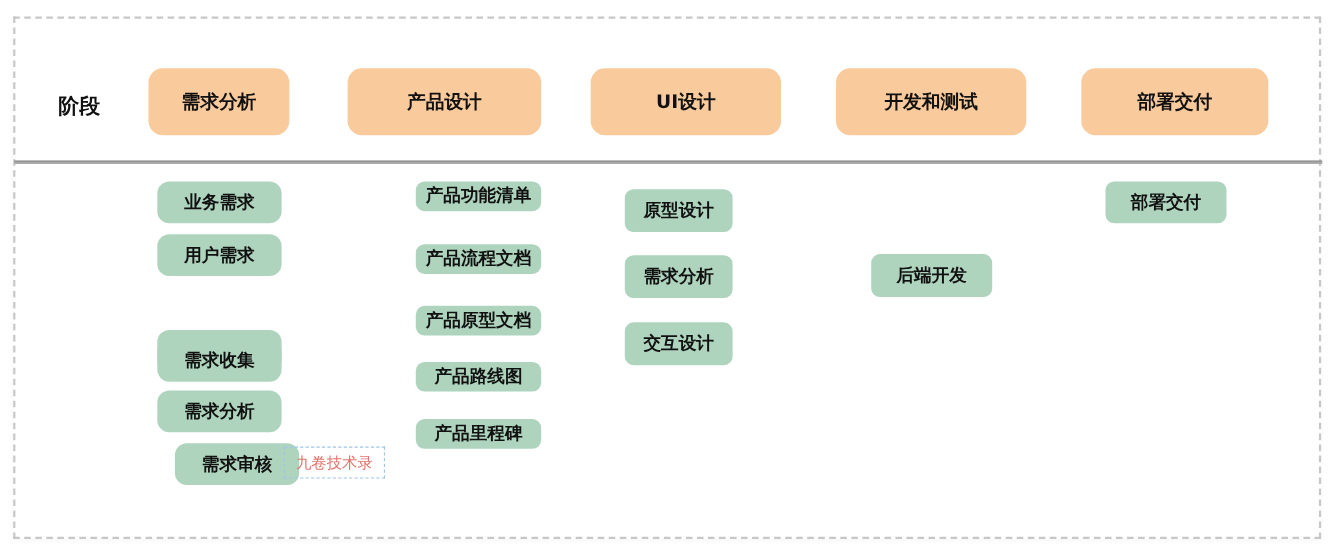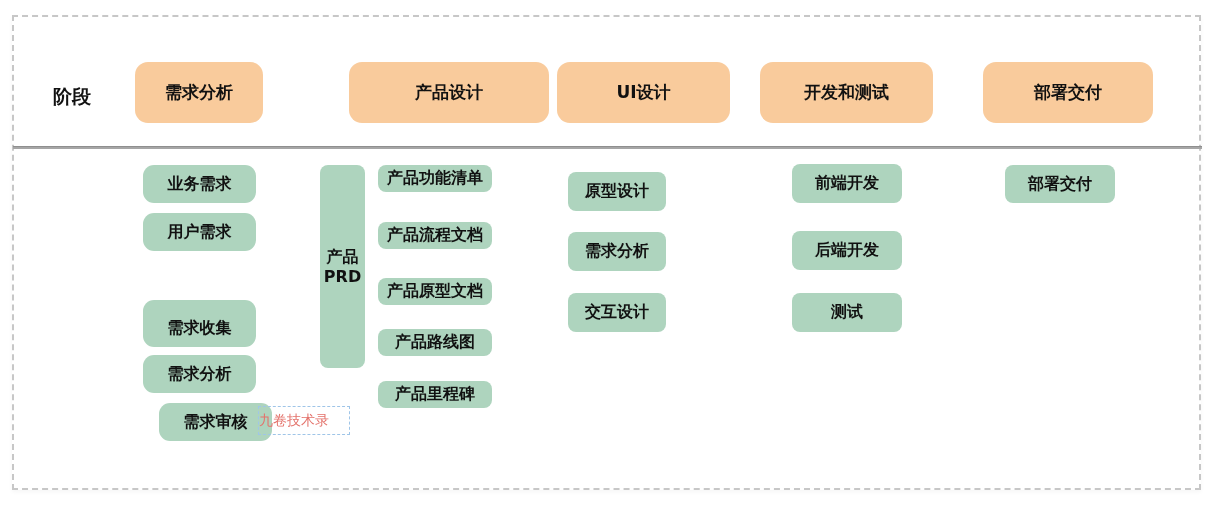--- a/index.html
+++ b/index.html
@@ -90,28 +90,29 @@
   }
   .watermark {
     position: absolute;
     left: 258px;
     top: 406px;
     width: 92px;
     height: 29px;
     border: 1px dashed #9fc5e8;
     display: flex;
     align-items: center;
+    justify-content: center;
     font-size: 14px;
     color: #e4736c;
     box-sizing: border-box;
   }
   
   .s1 { left: 135px; width: 128px; }
-  .s2 { left: 316px; width: 200px; margin-left: 33px; }
-  .s3 { left: 537px; width: 173px; margin-left: 20px; }
+  .s2 { left: 316px; width: 176px; }
+  .s3 { left: 537px; width: 173px; }
   .s4 { left: 760px; width: 173px; }
   .s5 { left: 983px; width: 170px; }
 
   .c1 { left: 143px; width: 113px; height: 38px; border-radius: 11px; }
   .c1-0 { top: 165px; } .c1-1 { top: 213px; } .c1-2 { top: 262px; margin-top: 38px; }
   .c1-3 { top: 309px; } .c1-4 { top: 355px; } .c1-5 { top: 403px; margin-left: 16px; }
 
   .c2 { left: 378px; width: 114px; height: 27px; }
   .c2-0 { top: 165px; } .c2-1 { top: 222px; } .c2-2 { top: 278px; }
   .c2-3 { top: 329px; } .c2-4 { top: 381px; }
@@ -142,37 +143,31 @@
 
   <div class="divider"></div>
 
   <div class="task c1 c1-0">业务需求</div>
   <div class="task c1 c1-1">用户需求</div>
   <div class="task c1 c1-2">用户分析</div>
   <div class="task c1 c1-3">需求收集</div>
   <div class="task c1 c1-4">需求分析</div>
   <div class="task c1 c1-5">需求审核</div>
 
-  <div class="prd-tall">
-    <span>产品</span>
-    <span>PRD</span>
-  </div>
   <div class="task c2 c2-0">产品功能清单</div>
   <div class="task c2 c2-1">产品流程文档</div>
   <div class="task c2 c2-2">产品原型文档</div>
   <div class="task c2 c2-3">产品路线图</div>
   <div class="task c2 c2-4">产品里程碑</div>
 
   <div class="task c3 c3-0">原型设计</div>
   <div class="task c3 c3-1">需求分析</div>
   <div class="task c3 c3-2">交互设计</div>
 
-  <div class="task c4 c4-0">前端开发</div>
   <div class="task c4 c4-1">后端开发</div>
-  <div class="task c4 c4-2">测试</div>
 
   <div class="task c5 c5-0">部署交付</div>
 
   <div class="watermark">
     <span>九卷技术录</span>
   </div>
 
 </div>
 
 </body></html>

